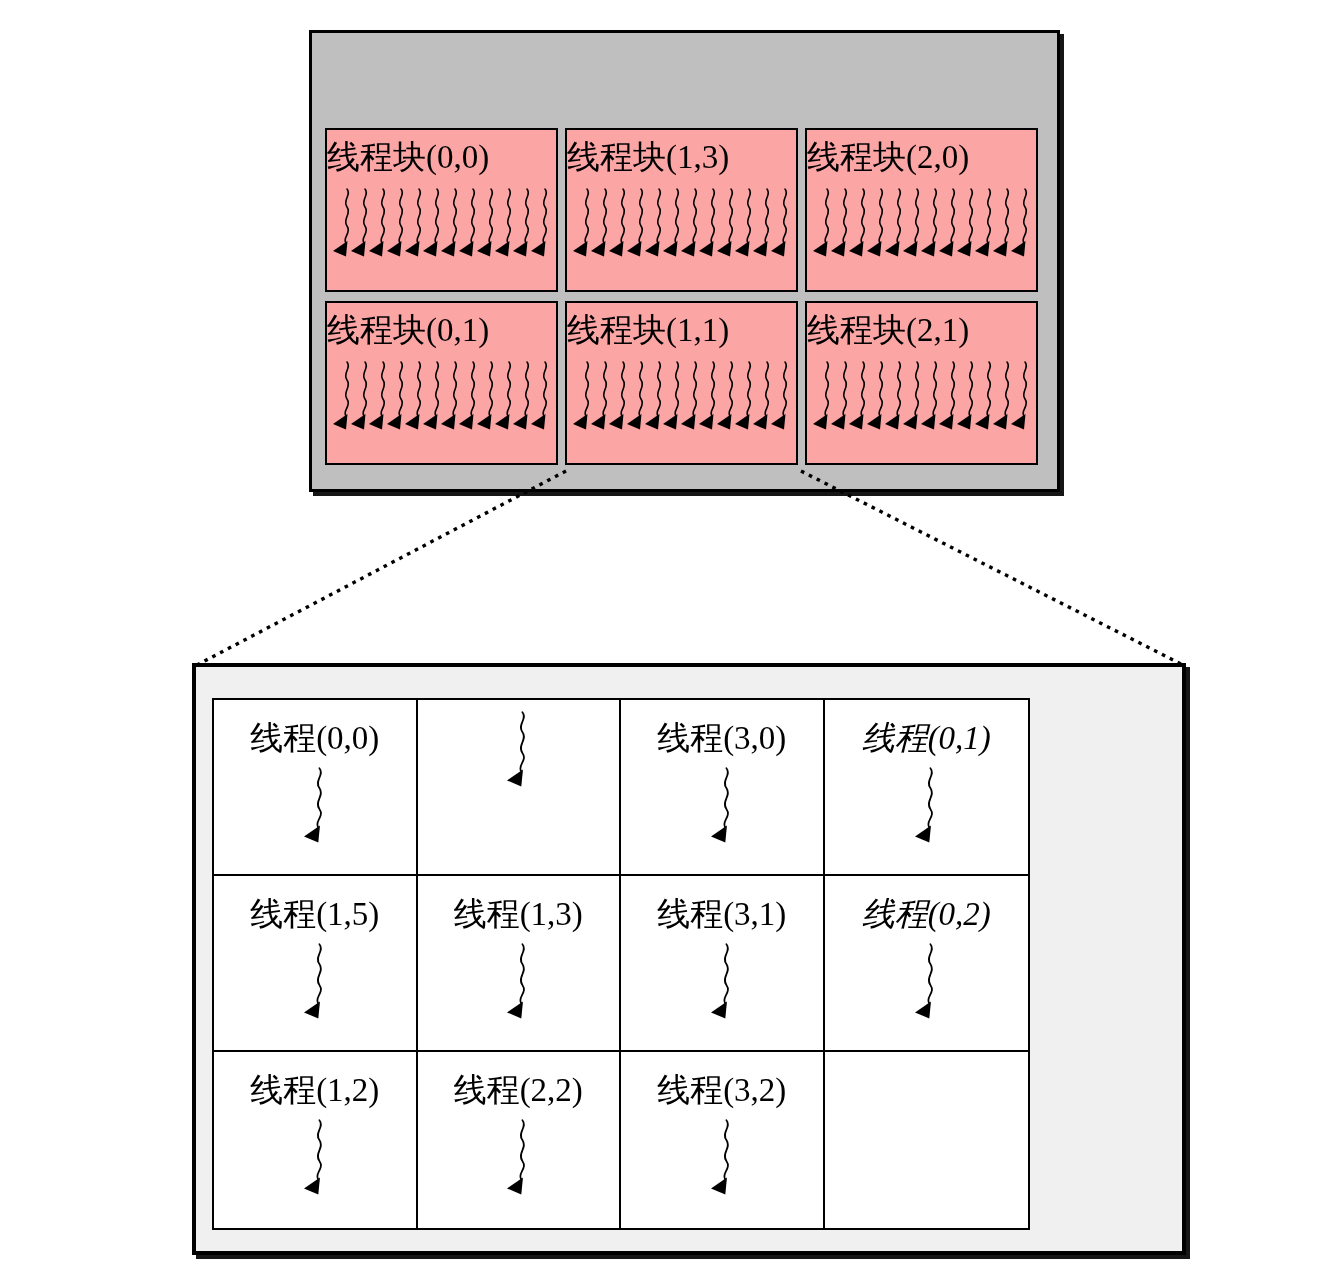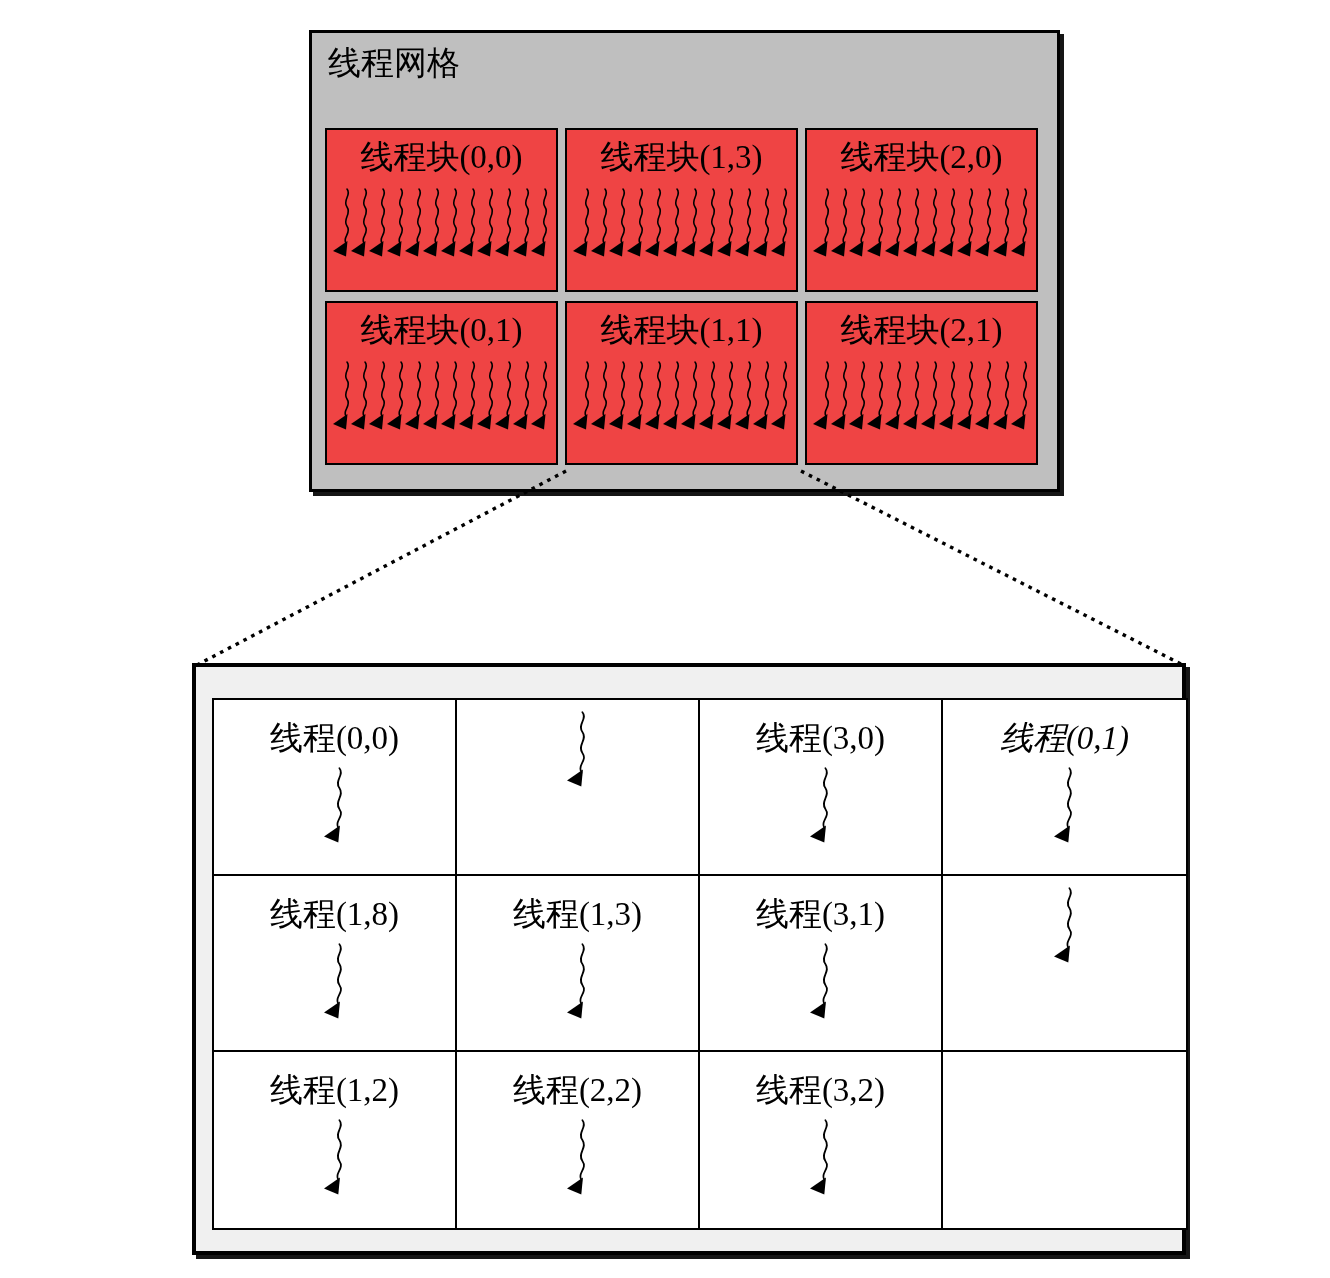--- a/index.html
+++ b/index.html
@@ -43,23 +43,22 @@
     position: absolute;
     left: 13px; top: 95px;
     display: grid;
     grid-template-columns: repeat(3, 233px);
     grid-template-rows: repeat(2, 164px);
     column-gap: 7px;
     row-gap: 9px;
   }
   .block {
     box-sizing: border-box;
-    background: #ef4444;
+    background: #fca5a5;
     border: 2px solid #000000;
-    text-align: center;
     overflow: hidden;
   }
   .block-label {
     margin-top: 9px;
     font-size: 33px;
     line-height: 1.1;
     white-space: nowrap;
   }
   .squiggle-row {
     display: block;
@@ -73,21 +72,21 @@
     width: 994px; height: 592px;
     box-sizing: border-box;
     background: #f0f0f0;
     border: 4px solid #000000;
     box-shadow: 4px 4px 0 #161616;
     z-index: 1;
   }
   .thread-table {
     position: absolute;
     left: 16px; top: 31px;
-    width: 976px; height: 532px;
+    width: 818px; height: 532px;
     box-sizing: border-box;
     background: #ffffff;
     border: 2px solid #000000;
     display: grid;
     grid-template-columns: repeat(4, 1fr);
     grid-template-rows: repeat(3, 1fr);
   }
   .thread-cell {
     box-sizing: border-box;
     border-right: 2px solid #000000;
@@ -124,21 +123,20 @@
 </svg>
 
 <div class="stage">
 
   <svg class="connectors" viewBox="0 0 1330 1278">
     <line x1="566" y1="471" x2="197" y2="665" stroke="#000000" stroke-width="3.4" stroke-dasharray="3.6 5.2"></line>
     <line x1="801" y1="471" x2="1183" y2="665" stroke="#000000" stroke-width="3.4" stroke-dasharray="3.6 5.2"></line>
   </svg>
 
   <div class="grid-box">
-    <div class="grid-title">线程网格</div>
     <div class="blocks">
       <div class="block">
         <div class="block-label">线程块(0,0)</div>
         <svg class="squiggle-row" width="218" height="80" viewBox="0 0 218 80">
             <use href="#thread-arrow" xlink:href="#thread-arrow" x="0" y="0" width="20" height="80"></use>
             <use href="#thread-arrow" xlink:href="#thread-arrow" x="18" y="0" width="20" height="80"></use>
             <use href="#thread-arrow" xlink:href="#thread-arrow" x="36" y="0" width="20" height="80"></use>
             <use href="#thread-arrow" xlink:href="#thread-arrow" x="54" y="0" width="20" height="80"></use>
             <use href="#thread-arrow" xlink:href="#thread-arrow" x="72" y="0" width="20" height="80"></use>
             <use href="#thread-arrow" xlink:href="#thread-arrow" x="90" y="0" width="20" height="80"></use>
@@ -257,38 +255,39 @@
             <use href="#thread-arrow" xlink:href="#thread-arrow" width="20" height="80"></use>
           </svg>
       </div>
       <div class="thread-cell">
         <div class="cell-label">线程(0,1)</div>
         <svg class="cell-squiggle" width="22" height="88" viewBox="0 0 20 80">
             <use href="#thread-arrow" xlink:href="#thread-arrow" width="20" height="80"></use>
           </svg>
       </div>
       <div class="thread-cell">
-        <div class="cell-label">线程(1,8)</div>
+        <div class="cell-label">线程(1,5)</div>
         <svg class="cell-squiggle" width="22" height="88" viewBox="0 0 20 80">
             <use href="#thread-arrow" xlink:href="#thread-arrow" width="20" height="80"></use>
           </svg>
       </div>
       <div class="thread-cell">
         <div class="cell-label">线程(1,3)</div>
         <svg class="cell-squiggle" width="22" height="88" viewBox="0 0 20 80">
             <use href="#thread-arrow" xlink:href="#thread-arrow" width="20" height="80"></use>
           </svg>
       </div>
       <div class="thread-cell">
         <div class="cell-label">线程(3,1)</div>
         <svg class="cell-squiggle" width="22" height="88" viewBox="0 0 20 80">
             <use href="#thread-arrow" xlink:href="#thread-arrow" width="20" height="80"></use>
           </svg>
       </div>
       <div class="thread-cell">
+        <div class="cell-label">线程(0,2)</div>
         <svg class="cell-squiggle" width="22" height="88" viewBox="0 0 20 80">
             <use href="#thread-arrow" xlink:href="#thread-arrow" width="20" height="80"></use>
           </svg>
       </div>
       <div class="thread-cell">
         <div class="cell-label">线程(1,2)</div>
         <svg class="cell-squiggle" width="22" height="88" viewBox="0 0 20 80">
             <use href="#thread-arrow" xlink:href="#thread-arrow" width="20" height="80"></use>
           </svg>
       </div>

